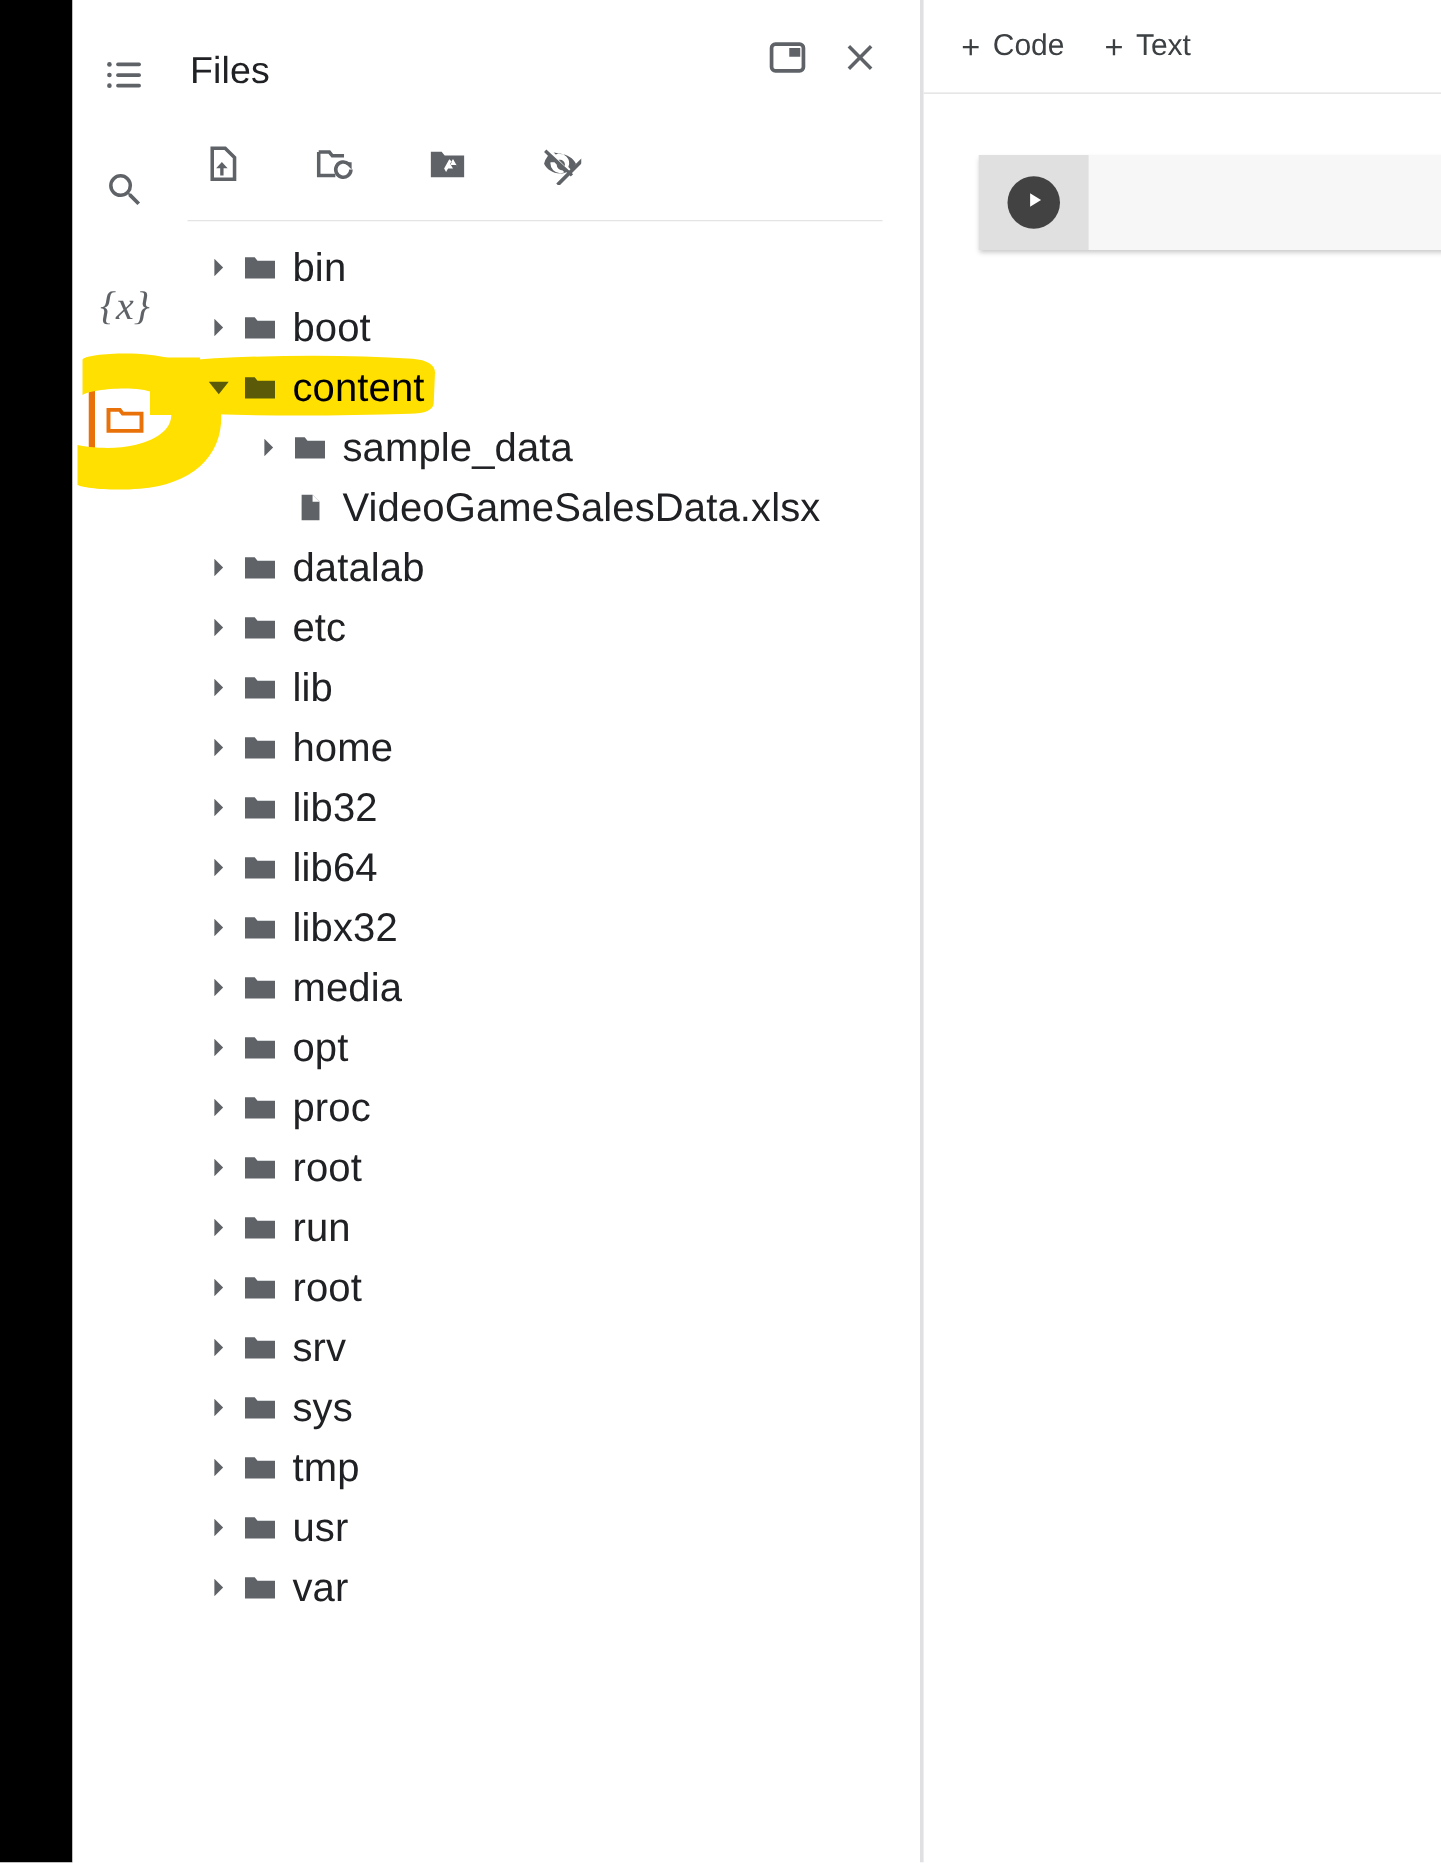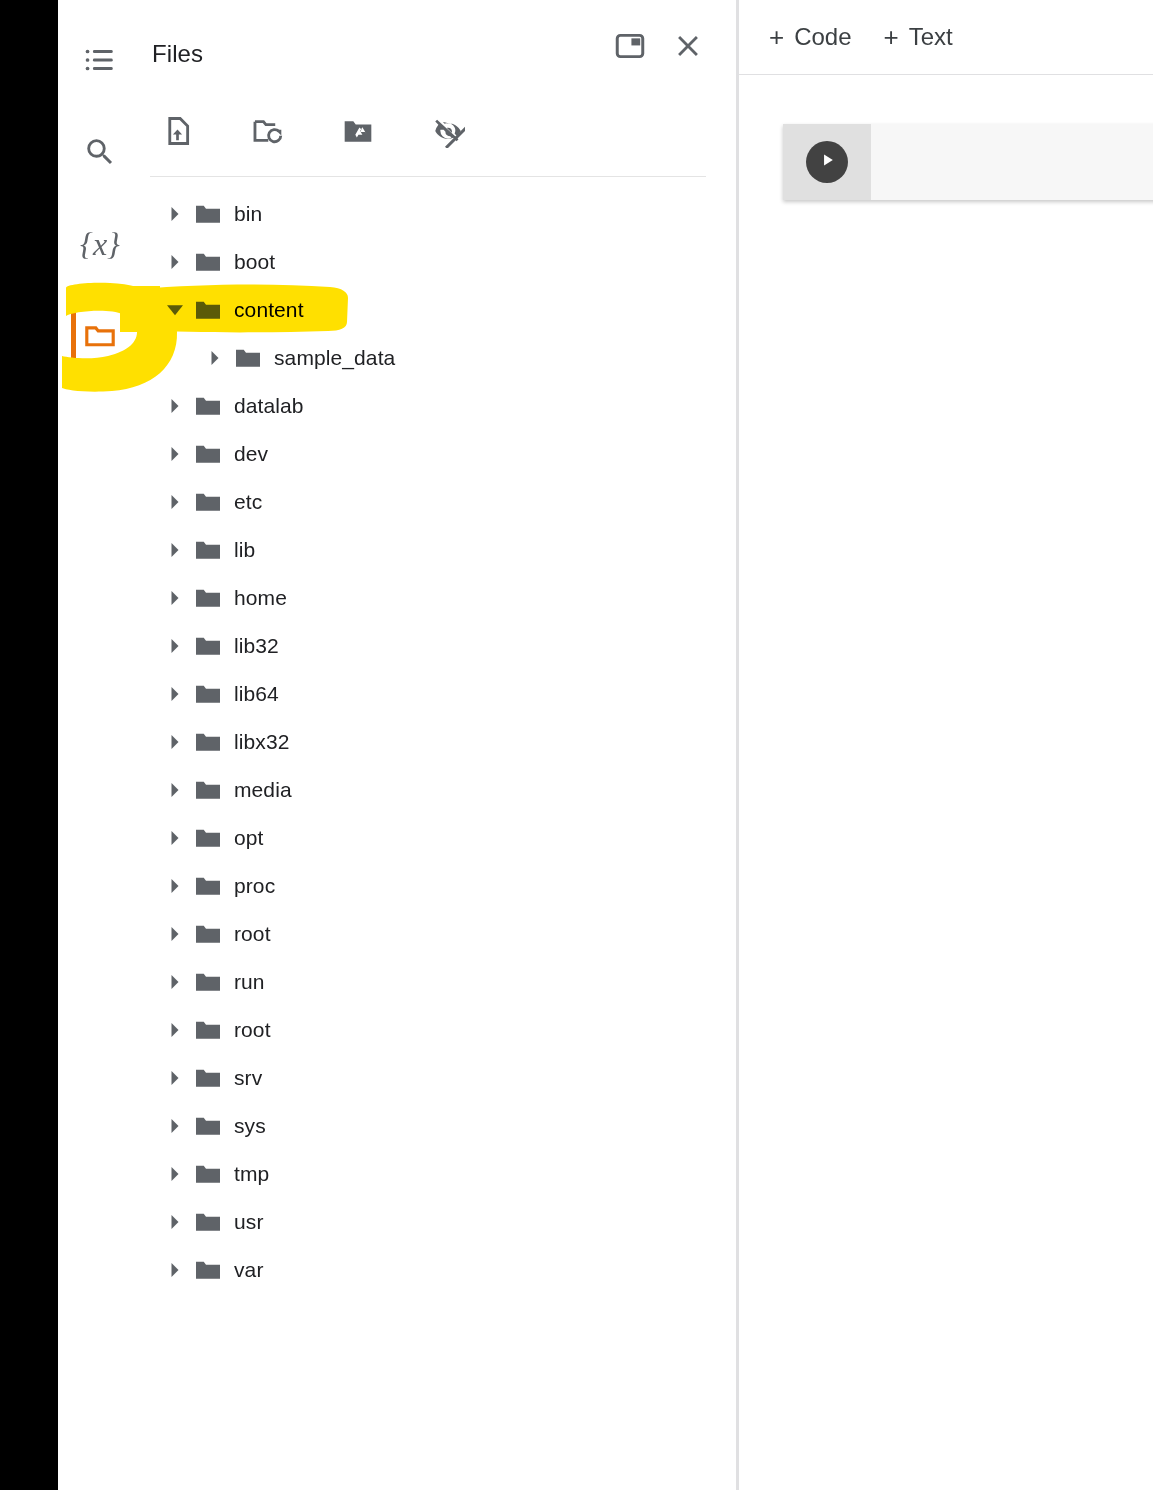--- a/index.html
+++ b/index.html
@@ -38,21 +38,21 @@
     position: absolute; left: 142px; top: 0; width: 594px; height: 1490px;
     background: #ffffff;
   }
   .panel-divider {
     position: absolute; left: 736px; top: 0; width: 3px; height: 1490px;
     background: #e0e0e2;
   }
 
   .panel-title {
     position: absolute; left: 10px; top: 40px;
-    font-size: 24px; color: #202124; letter-spacing: 0.1px;
+    font-size: 30px; color: #202124; letter-spacing: 0.1px;
     white-space: nowrap;
   }
   .title-actions {
     position: absolute; right: 28px; top: 26px;
     display: flex; align-items: center; gap: 18px;
   }
   .title-actions .tbtn {
     width: 40px; height: 40px; display: flex; align-items: center;
     justify-content: center; cursor: pointer;
   }
@@ -79,21 +79,21 @@
   .twisty {
     width: 26px; height: 48px; display: flex; align-items: center;
     justify-content: center; flex: 0 0 26px;
   }
   .twisty svg { display: block; }
   .node-icon {
     width: 40px; height: 48px; display: flex; align-items: center;
     justify-content: center; flex: 0 0 40px;
   }
   .node-label {
-    font-size: 21px; color: #202124; white-space: nowrap;
+    font-size: 32px; color: #202124; white-space: nowrap;
     letter-spacing: 0.1px; padding-left: 6px;
   }
   .depth-0 { padding-left: 20px; }
   .depth-1 { padding-left: 60px; }
 
   
   .row-content .node-label { color: #000000; position: relative; z-index: 3; }
   .row-content .node-icon svg path { fill: #5b5a08; }
   .row-content .twisty svg path { fill: #5b5a08; }
   .row-content .node-icon, .row-content .twisty { position: relative; z-index: 3; }
@@ -276,45 +276,42 @@
               <path fill="#5F6368" d="M2 0l6 6-6 6z"></path>
             </svg>
           </span>
           <span class="node-icon">
             <svg width="30" height="30" viewBox="0 0 24 24">
               <path fill="#5F6368" d="M2.4 5.4h6.2l1.8 2.3h11.2v11.3H2.4z"></path>
             </svg>
           </span>
           <span class="node-label">sample_data</span>
         </div>
+        <div class="tree-row depth-1">
+          <span class="twisty"></span>
+          <span class="node-icon">
+            <svg width="26" height="30" viewBox="0 0 24 24">
+              <path fill="#5F6368" d="M5.8 2.6h8.1l5.1 5.1v13.7H5.8z"></path>
+              <path fill="#ffffff" d="M13.9 2.6l5.1 5.1h-5.1z"></path>
+            </svg>
+          </span>
+          <span class="node-label">VideoGameSalesData.xlsx</span>
+        </div>
         <div class="tree-row depth-0">
           <span class="twisty">
             <svg width="14" height="14" viewBox="0 0 10 12">
               <path fill="#5F6368" d="M2 0l6 6-6 6z"></path>
             </svg>
           </span>
           <span class="node-icon">
             <svg width="30" height="30" viewBox="0 0 24 24">
               <path fill="#5F6368" d="M2.4 5.4h6.2l1.8 2.3h11.2v11.3H2.4z"></path>
             </svg>
           </span>
           <span class="node-label">datalab</span>
-        </div>
-        <div class="tree-row depth-0">
-          <span class="twisty">
-            <svg width="14" height="14" viewBox="0 0 10 12">
-              <path fill="#5F6368" d="M2 0l6 6-6 6z"></path>
-            </svg>
-          </span>
-          <span class="node-icon">
-            <svg width="30" height="30" viewBox="0 0 24 24">
-              <path fill="#5F6368" d="M2.4 5.4h6.2l1.8 2.3h11.2v11.3H2.4z"></path>
-            </svg>
-          </span>
-          <span class="node-label">dev</span>
         </div>
         <div class="tree-row depth-0">
           <span class="twisty">
             <svg width="14" height="14" viewBox="0 0 10 12">
               <path fill="#5F6368" d="M2 0l6 6-6 6z"></path>
             </svg>
           </span>
           <span class="node-icon">
             <svg width="30" height="30" viewBox="0 0 24 24">
               <path fill="#5F6368" d="M2.4 5.4h6.2l1.8 2.3h11.2v11.3H2.4z"></path>

